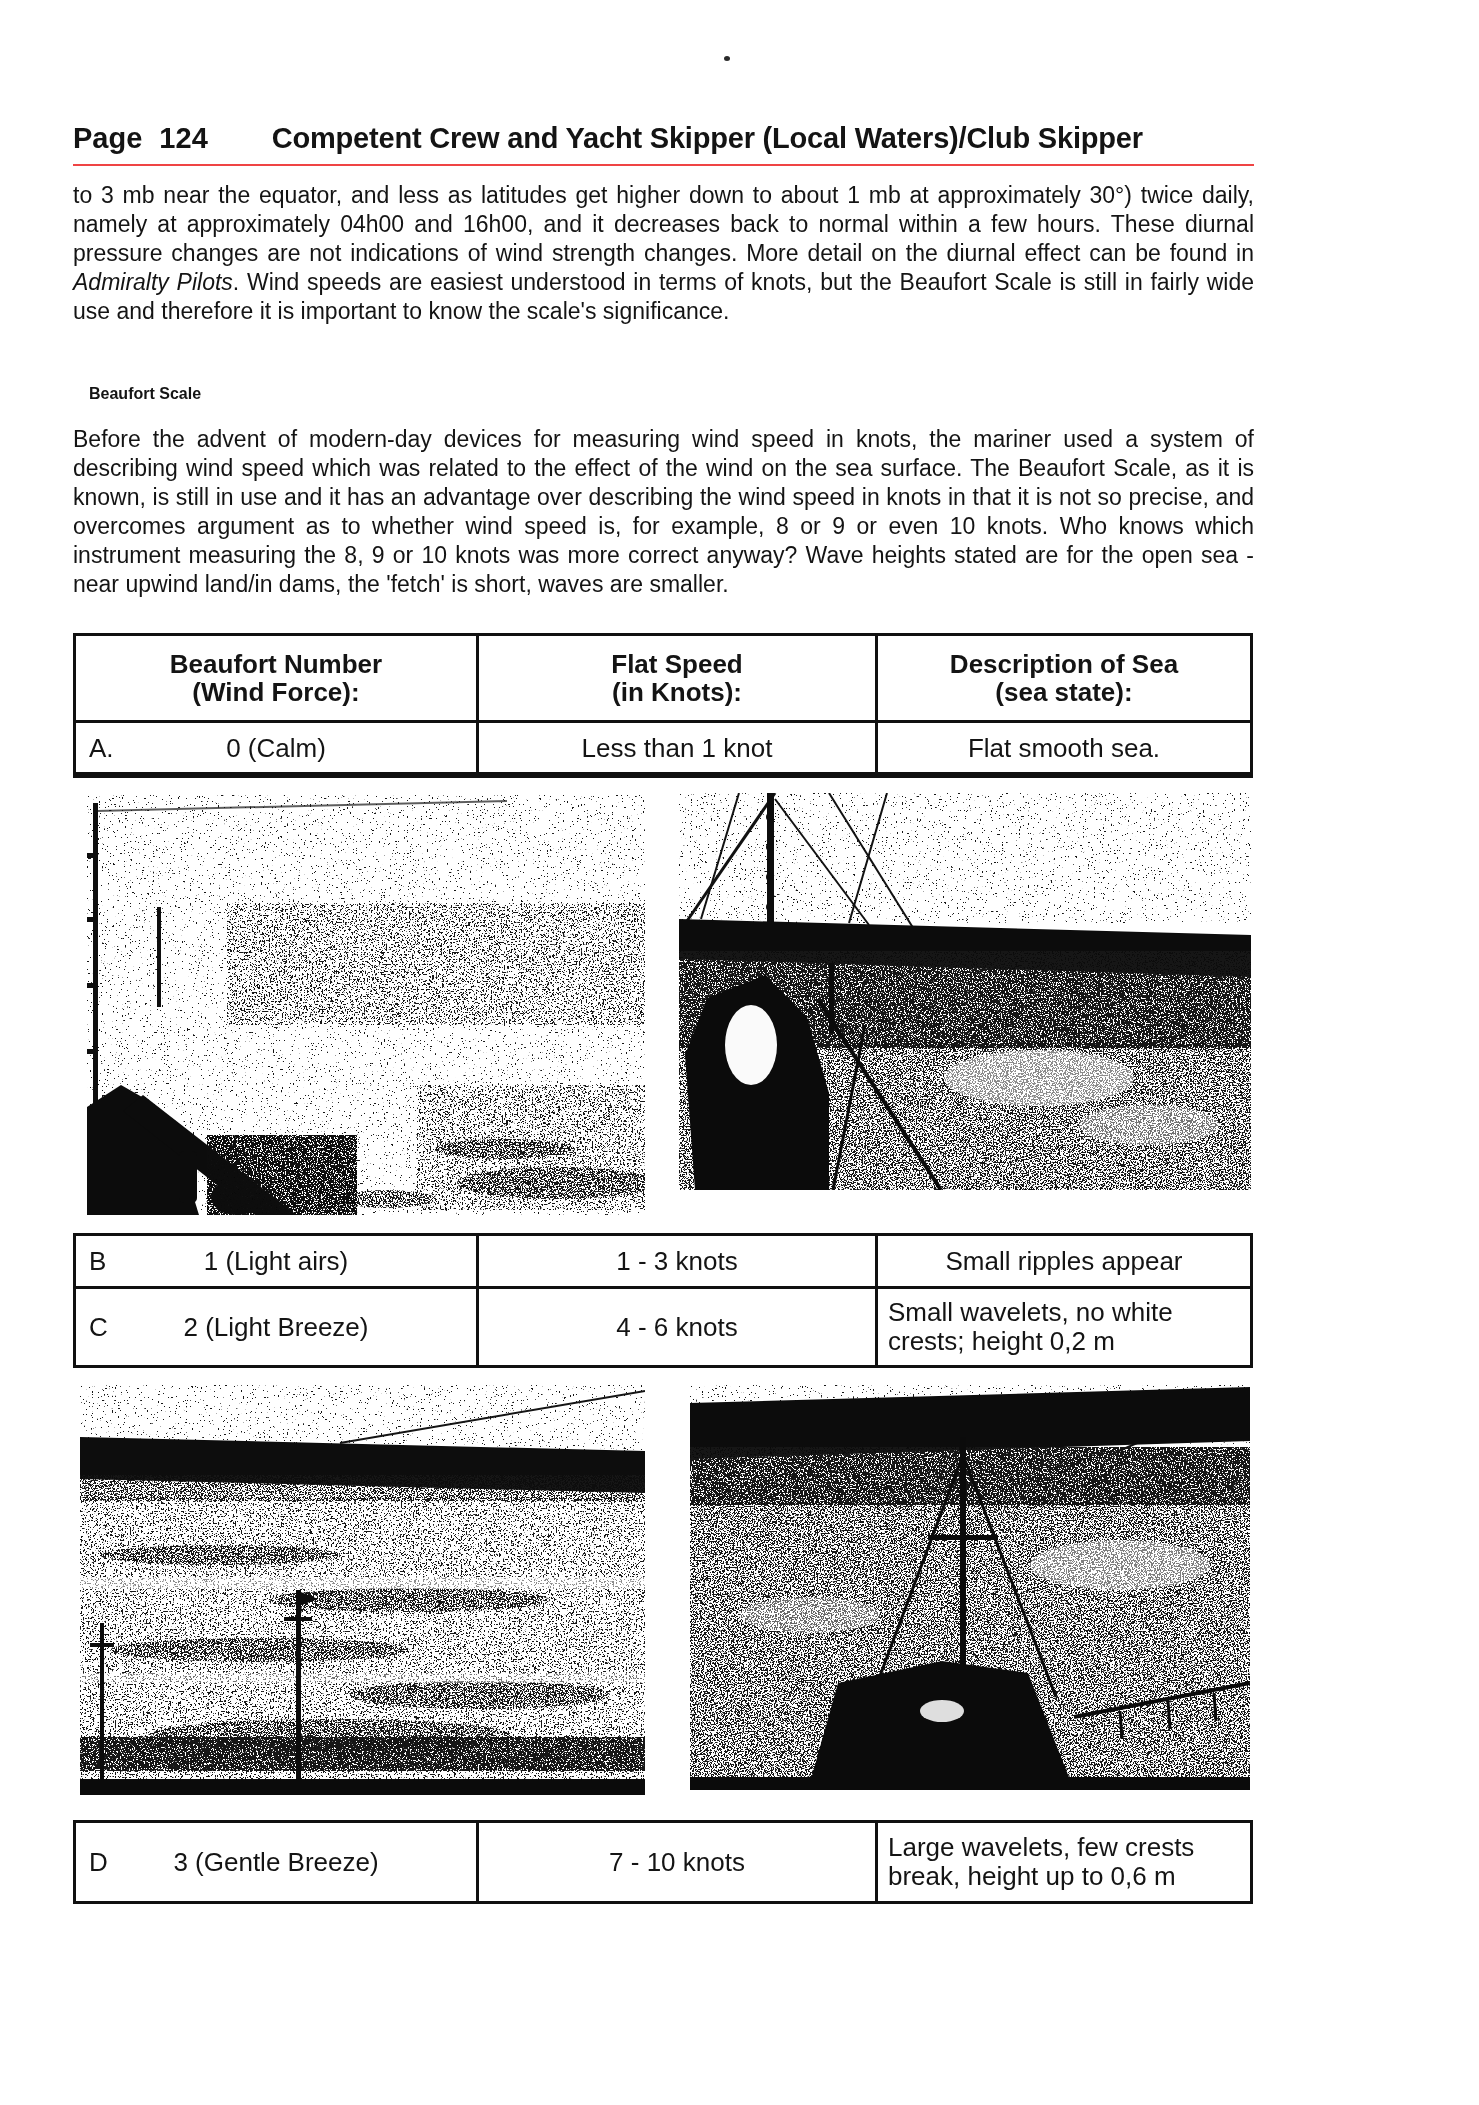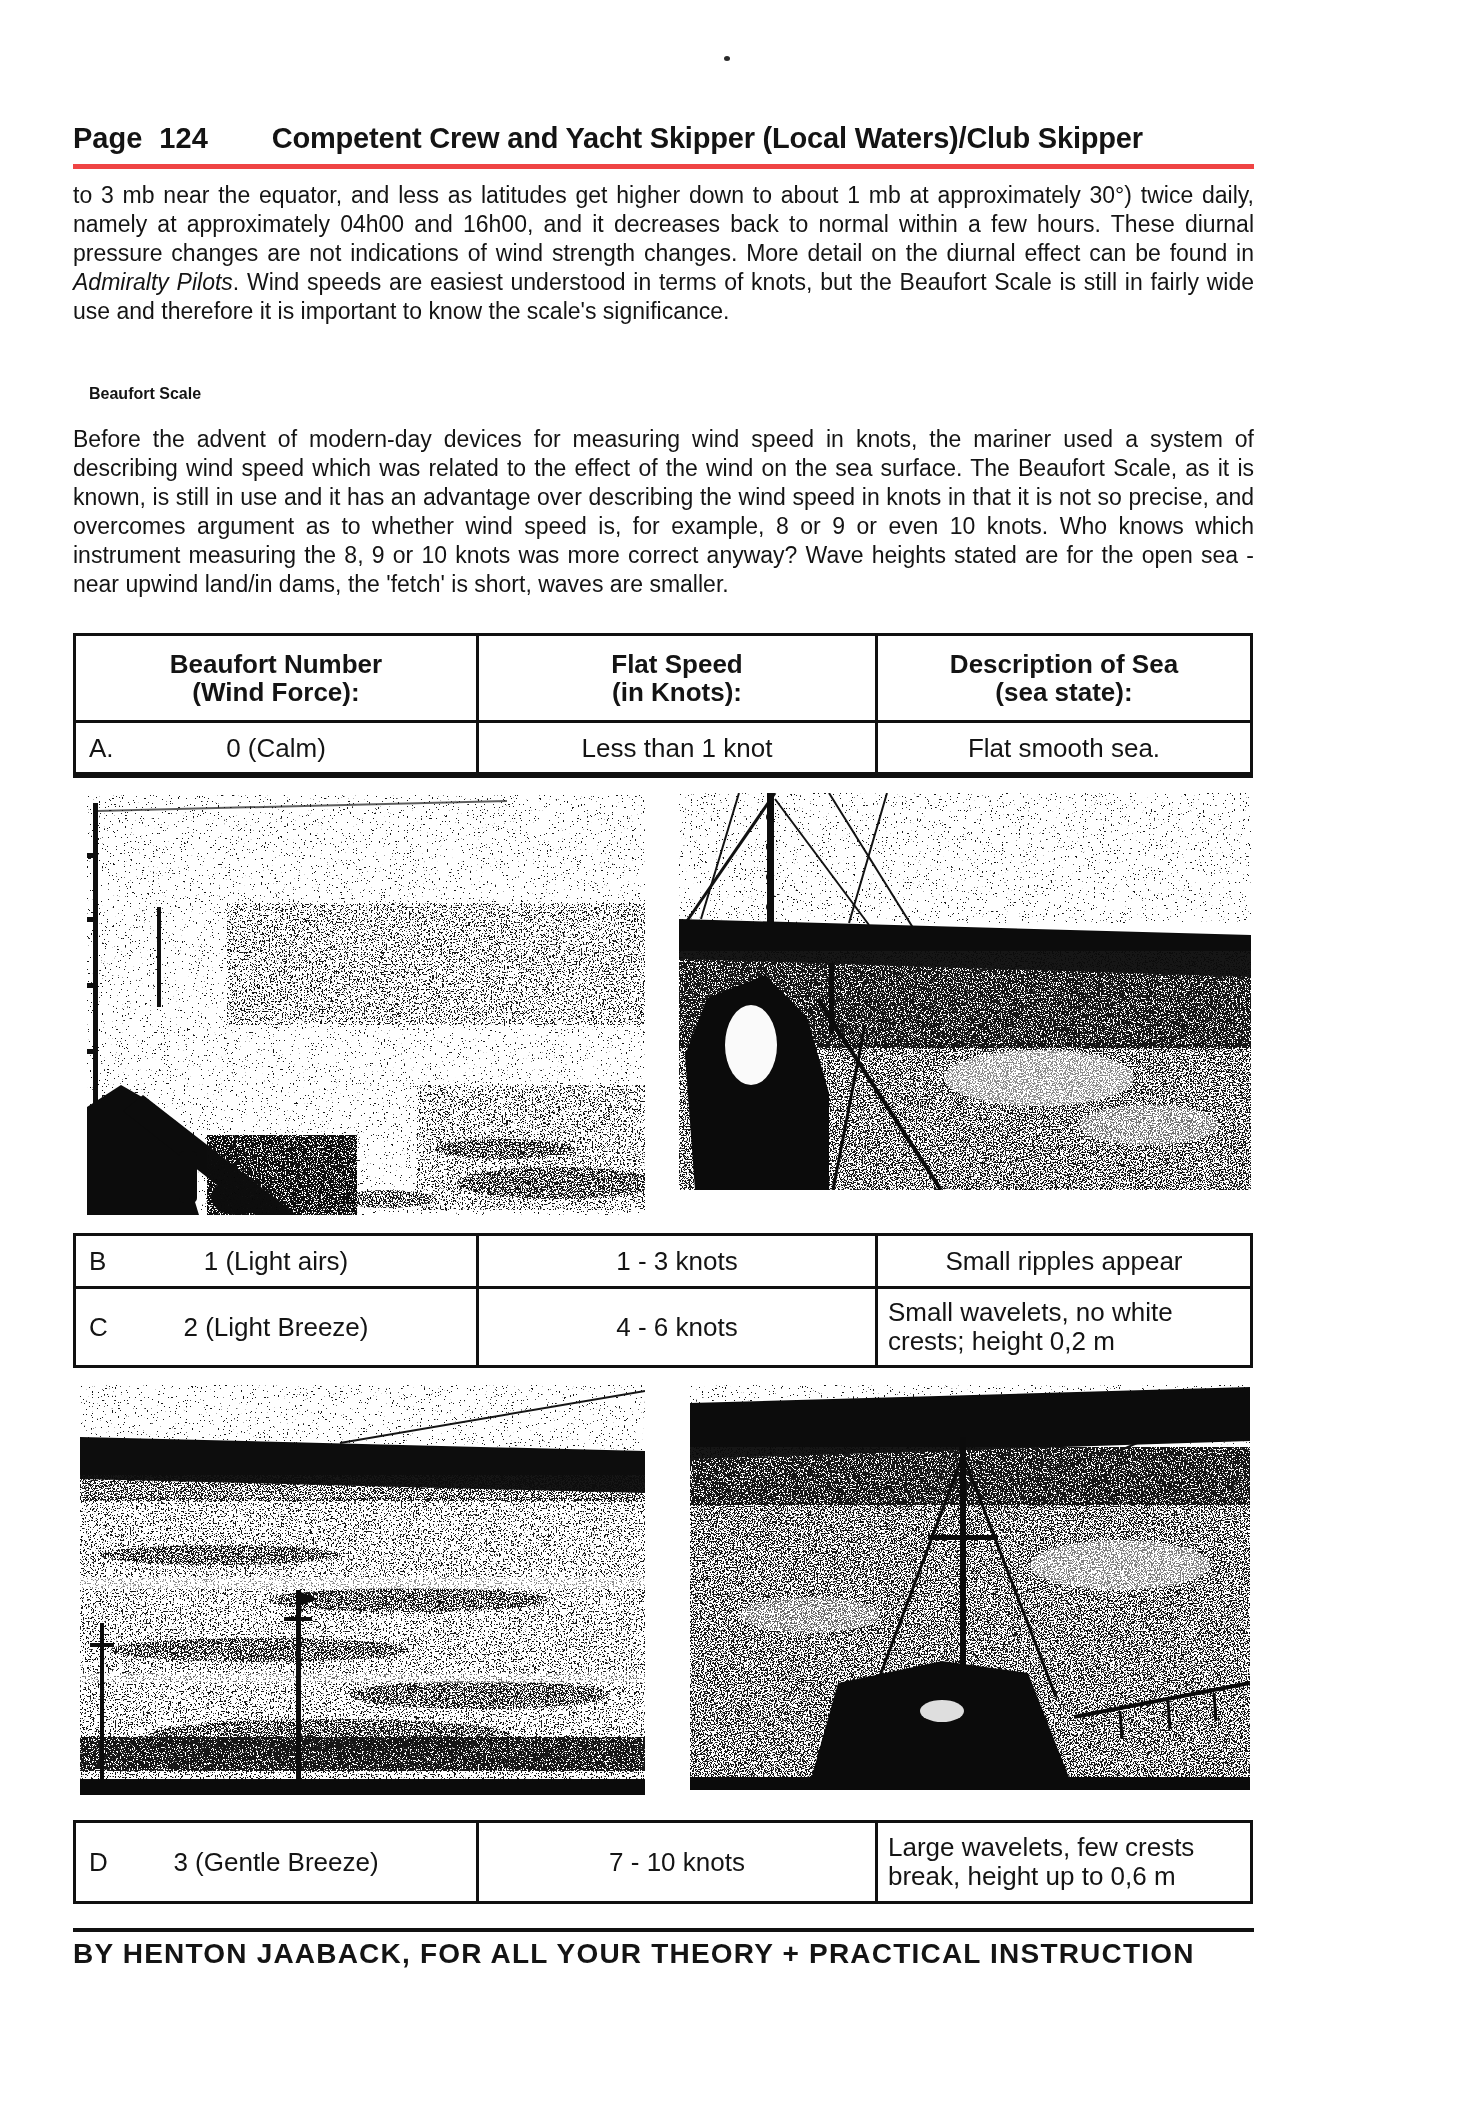--- a/index.html
+++ b/index.html
@@ -5,21 +5,21 @@
   html,body{margin:0;padding:0;background:#fff;}
   .page{
     position:relative;width:1479px;height:2105px;background:#ffffff;
     font-family:"Liberation Sans","DejaVu Sans",sans-serif;color:#141414;overflow:hidden;
   }
   .speck{position:absolute;left:724px;top:56px;width:6px;height:5px;background:#2a2a2a;border-radius:50%;}
 
   
   .header{
     position:absolute;left:73px;top:122px;width:1181px;
-    border-bottom:5px solid #ef4444;padding-bottom:9px;
+    border-bottom:2px solid #ef4444;padding-bottom:9px;
     display:flex;align-items:center;
   }
   .page-num{font-size:29px;font-weight:bold;word-spacing:9px;white-space:nowrap;}
   .doc-title{font-size:29px;font-weight:bold;margin-left:64px;white-space:nowrap;letter-spacing:-0.2px;}
 
   
   .para{position:absolute;left:73px;width:1181px;margin:0;font-size:23px;line-height:29px;text-align:justify;color:#141414;}
   .p1{top:181px;}
   .p2{top:425px;}
   .section-heading{position:absolute;left:73px;top:369px;margin:16px;font-size:16px;font-weight:bold;}
@@ -245,15 +245,14 @@
     <div class="trow rd">
       <div class="tcell">
         <span class="key">D</span>
         <span>3 (Gentle Breeze)</span>
       </div>
       <div class="tcell">7 - 10 knots</div>
       <div class="tcell sea-left">Large wavelets, few crests break, height up to 0,6 m</div>
     </div>
   </div>
 
-  <footer class="footer">BY HENTON JAABACK, FOR ALL YOUR THEORY + PRACTICAL INSTRUCTION</footer>
 
 </div>
 
 </body></html>

